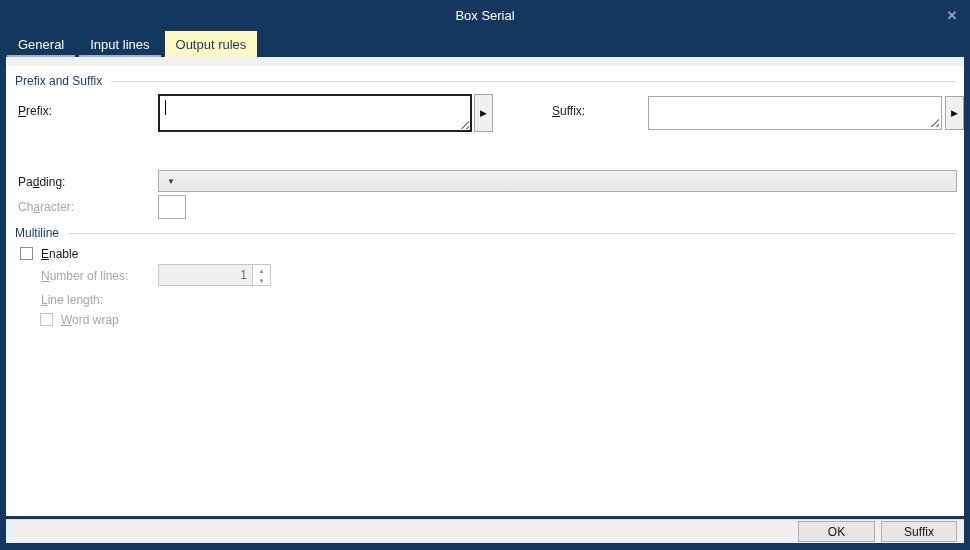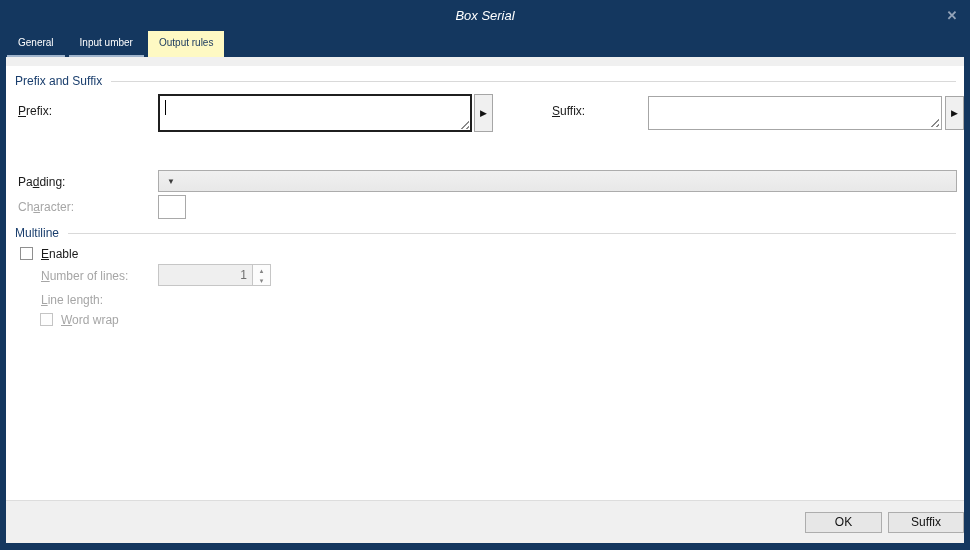--- a/index.html
+++ b/index.html
@@ -10,33 +10,33 @@
     position:relative; width:970px; height:550px;
     background:#14375F; overflow:hidden;
     font-size:12px; color:#1a1a1a;
   }
 
   
   .titlebar { position:absolute; top:0; left:0; width:100%; height:30px; }
   .title {
     position:absolute; top:0; left:0; width:100%; height:30px;
     display:flex; align-items:center; justify-content:center;
-    color:#ffffff; font-size:13px;font-style:italic;
+    color:#ffffff; font-size:13px;
   }
   .close-btn {
     position:absolute; right:8px; top:6px; width:20px; height:18px;
     display:flex; align-items:center; justify-content:center;
     color:#93a3b8; font-size:13px; font-weight:bold; cursor:pointer;
   }
 
   
   .tabstrip { position:absolute; top:31px; left:7px; height:26px; display:flex; }
   .tab {
     position:relative; padding:6px 11px 0 11px; height:26px;
-    color:#ffffff; font-size:10px; cursor:pointer; margin-right:4px;
+    color:#ffffff; font-size:13px; cursor:pointer; margin-right:4px;
   }
   .tab.inactive::after {
     content:""; position:absolute; left:0; right:0; bottom:0; height:2px;
     background:#9fb4cc;
   }
   .tab.active { background:#fef9c3; color:#16365d; }
 
   .tab-band { position:absolute; top:57px; left:6px; right:6px; height:9px; background:#F0F0F0; }
 
   
@@ -108,24 +108,24 @@
     width:19px; border:1px solid #c6c6c6; background:#fcfcfc;
     display:flex; flex-direction:column;
   }
   .spinner .spin-btn {
     flex:1; display:flex; align-items:center; justify-content:center;
     font-size:7px; color:#848484; line-height:1;
   }
 
   
   .footer {
-    position:absolute; left:6px; right:6px; bottom:7px; height:43px;
+    position:absolute; left:6px; right:6px; bottom:7px; height:24px;
     background:#f0f0f0; border-top:1px solid #dddddd;
     display:flex; align-items:center; justify-content:flex-end;
-    gap:6px; 
+    gap:6px; padding-right:7px;
   }
   .btn {
     height:21px; background:#e7e7e7; border:1px solid #adadad;
     font-family:"Liberation Sans", sans-serif; font-size:12px; color:#111;
     cursor:pointer;
   }
   .btn.ok { width:77px; }
   .btn.cancel { width:76px; }
 </style>
 </head>
@@ -133,21 +133,21 @@
 
 <div class="dialog">
 
   <div class="titlebar">
     <div class="title">Box Serial</div>
     <div class="close-btn">✕</div>
   </div>
 
   <div class="tabstrip">
     <div class="tab inactive">General</div>
-    <div class="tab inactive">Input umber</div>
+    <div class="tab inactive">Input lines</div>
     <div class="tab active">Output rules</div>
   </div>
   <div class="tab-band"></div>
 
   <div class="content">
 
     <div class="section-head" style="top:7px;">
       <span>Prefix and Suffix</span>
       <span class="rule"></span>
     </div>

